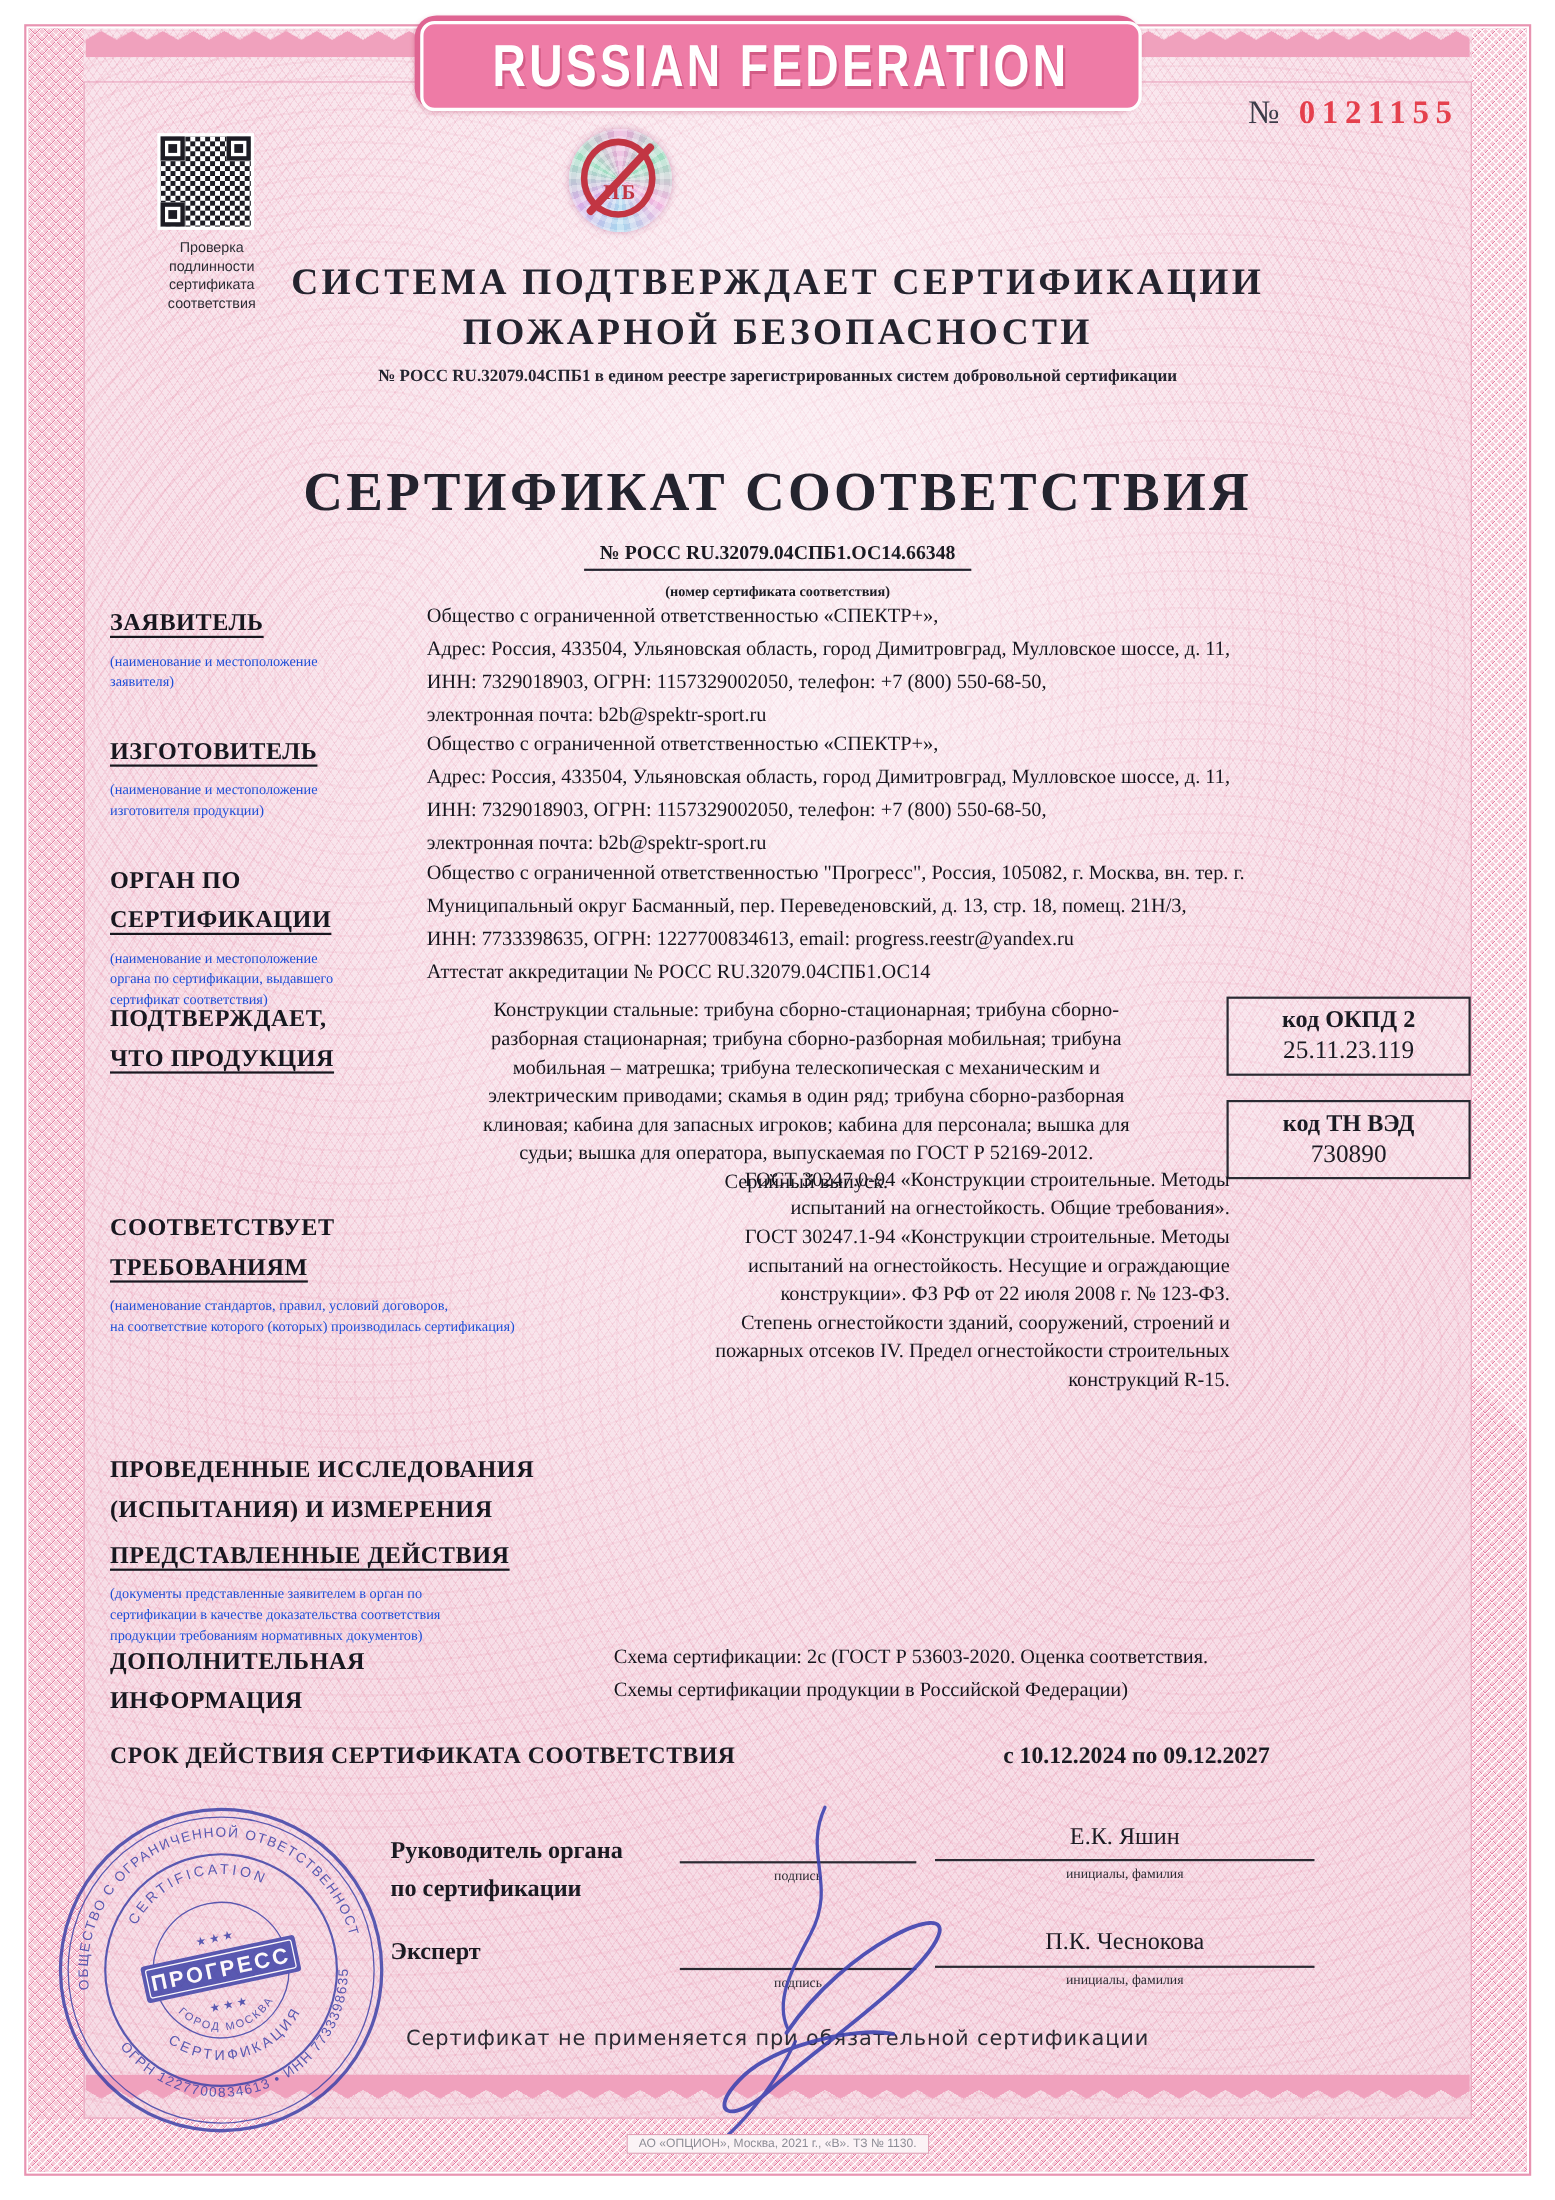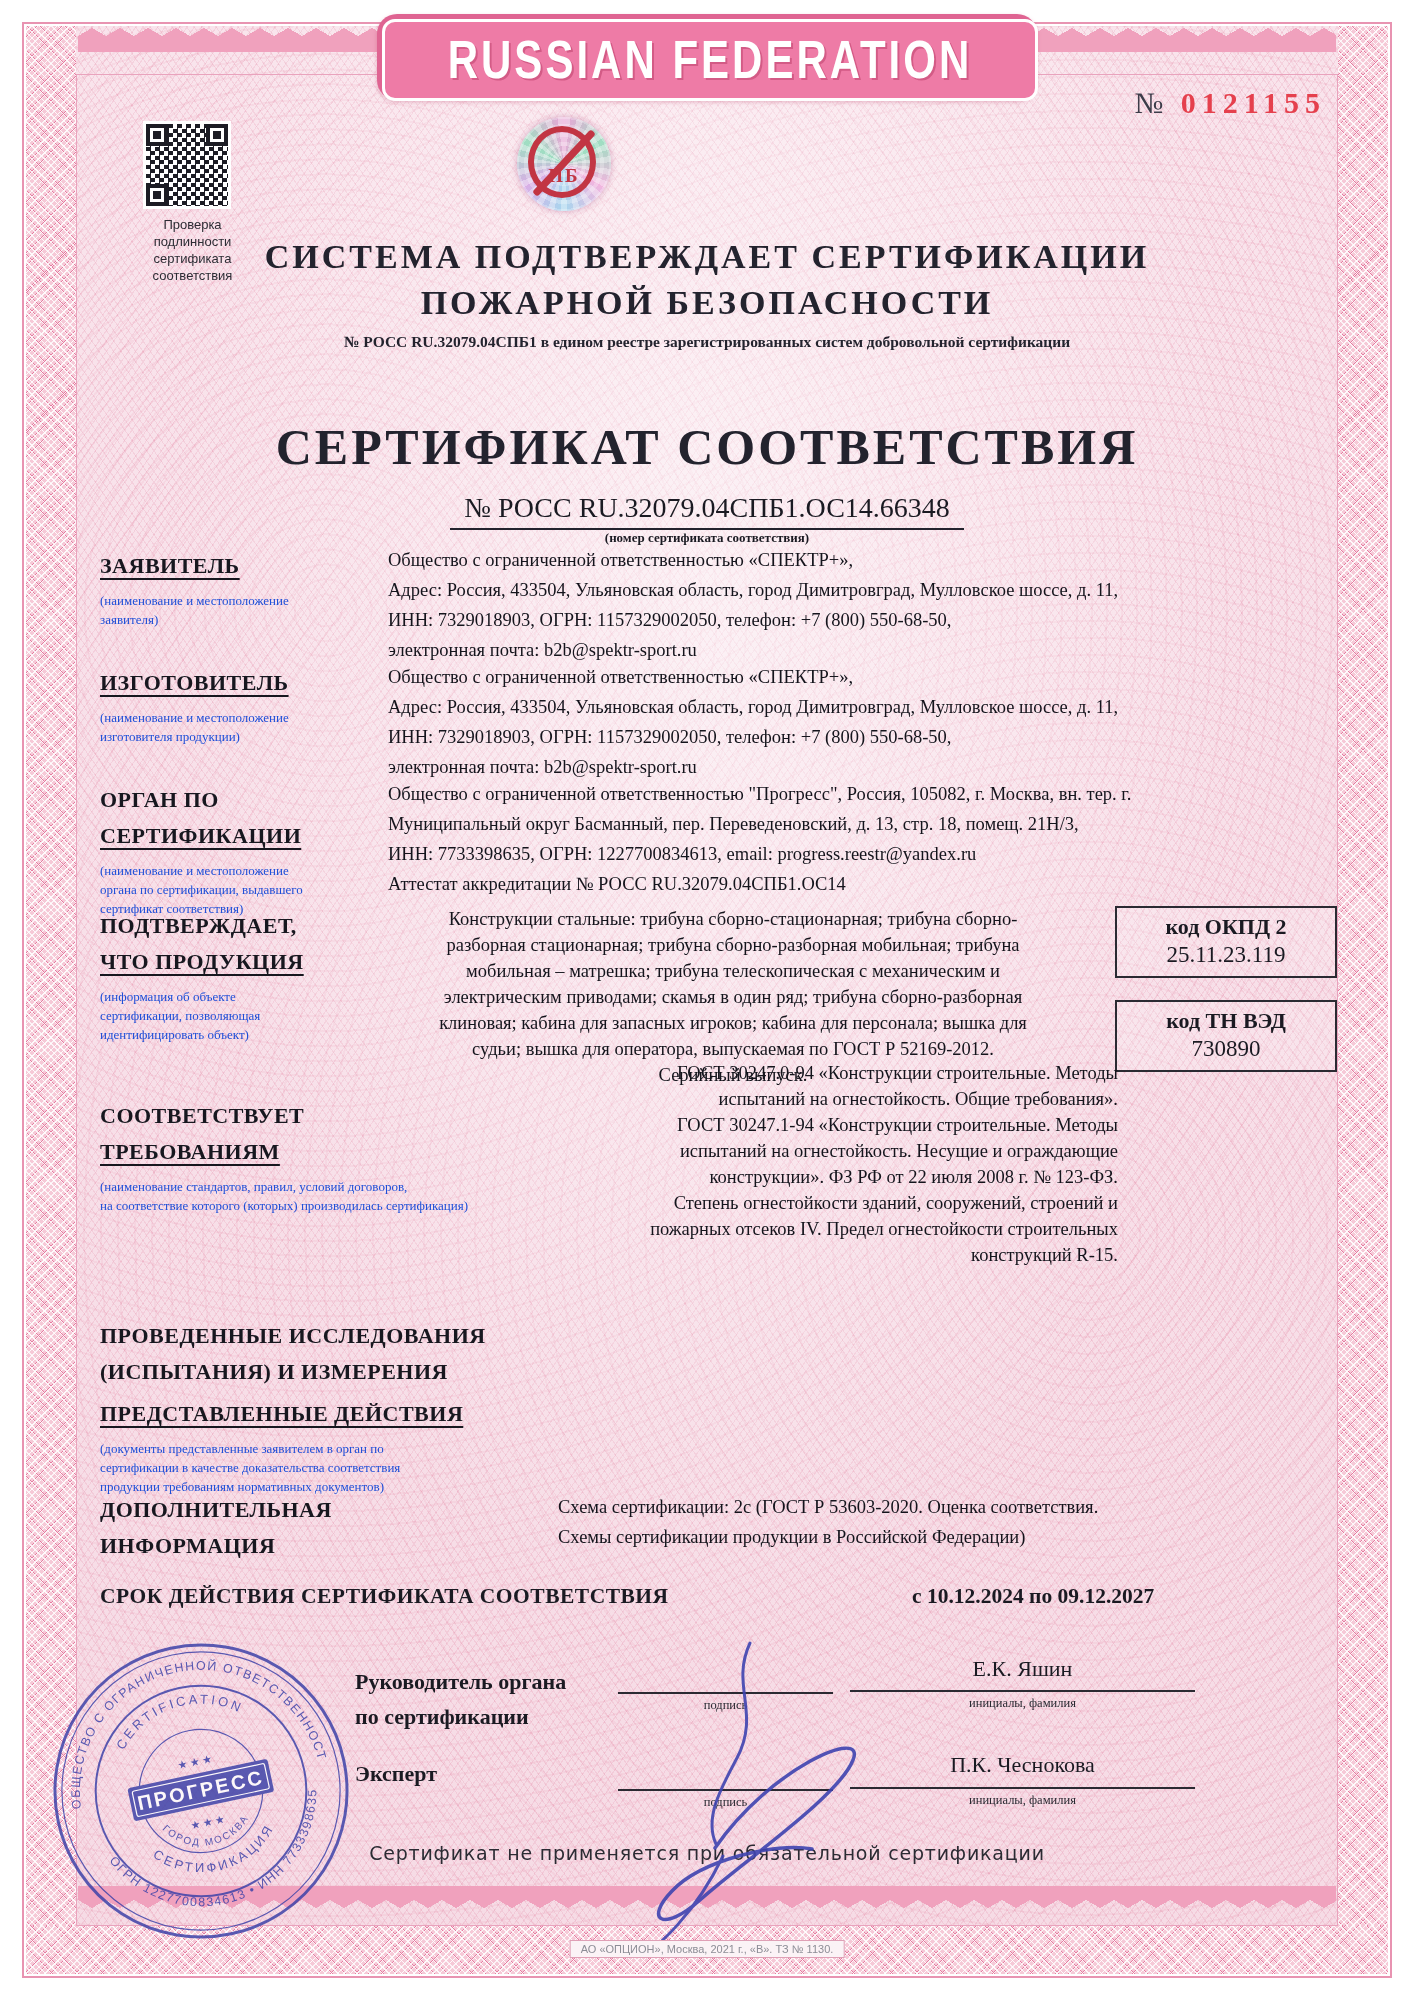--- a/index.html
+++ b/index.html
@@ -77,21 +77,21 @@
   .holo .ring { position:absolute; left:11px; top:9px; width:68px; height:72px; border:6px solid #c23543; border-radius:50%; box-sizing:border-box; }
   .holo .slash { position:absolute; left:50%; top:3px; width:7px; height:86px; background:#c23543; border-radius:3px; transform:translateX(-50%) rotate(43deg); }
   .holo .pb { position:absolute; left:0; width:100%; top:48px; text-align:center; font-weight:bold; font-size:19px; color:#c23543; letter-spacing:2px; }
   
   .t-center { position:absolute; left:80px; right:80px; text-align:center; }
   .sys1 { top:238px; font-size:34px; font-weight:bold; letter-spacing:3px; color:#23232e; }
   .sys2 { top:284px; font-size:34px; font-weight:bold; letter-spacing:3px; color:#23232e; }
   .registry { top:333px; font-size:15.5px; font-weight:bold; color:#23232e; }
   .cert-head { top:418px; font-size:50px; font-weight:bold; letter-spacing:3px; color:#23232e; }
   .cert-num-wrap { top:492px; }
-  .cert-num { display:inline-block; font-size:28px; font-weight:normal; border-bottom:2px solid #23232e; padding:0 14px 4px; }
+  .cert-num { display:inline-block; font-size:18px; font-weight:bold; border-bottom:2px solid #23232e; padding:0 14px 4px; }
   .cert-num-cap { top:530px; font-size:13px; font-weight:bold; }
   
   .sec-label { position:absolute; left:100px; width:310px; font-weight:bold; font-size:22px; letter-spacing:0.5px; line-height:36px; color:#17171f; }
   .u { text-decoration:underline; text-underline-offset:5px; text-decoration-thickness:2px; }
   .sec-sub { display:block; margin-top:7px; font-weight:normal; font-size:13px; line-height:19px; letter-spacing:0; white-space:pre-line; color:#1d4ed8; }
   .body-text { position:absolute; font-size:18.5px; line-height:30px; color:#14141c; white-space:pre-line; }
   .lh26 { line-height:26px; }
   .col-a { left:388px; width:945px; }
   .col-b { left:558px; width:790px; }
   
@@ -195,23 +195,20 @@
 сертификат соответствия)</span>
   </div>
   <div class="body-text col-a z2" style="top:779px;">Общество с ограниченной ответственностью "Прогресс", Россия, 105082, г. Москва, вн. тер. г.
 Муниципальный округ Басманный, пер. Переведеновский, д. 13, стр. 18, помещ. 21Н/3,
 ИНН: 7733398635, ОГРН: 1227700834613, email: progress.reestr@yandex.ru
 Аттестат аккредитации № РОСС RU.32079.04СПБ1.ОС14</div>
 
   <div class="sec-label z2" style="top:908px;">
     <span>ПОДТВЕРЖДАЕТ,</span><br>
     <span class="u">ЧТО ПРОДУКЦИЯ</span>
-    <span class="sec-sub">(информация об объекте
-сертификации, позволяющая
-идентифицировать объект)</span>
   </div>
   <div class="body-text col-a lh26 z2" style="top:906px; width:690px;text-align:center;">Конструкции стальные: трибуна сборно-стационарная; трибуна сборно-
 разборная стационарная; трибуна сборно-разборная мобильная; трибуна
 мобильная – матрешка; трибуна телескопическая с механическим и
 электрическим приводами; скамья в один ряд; трибуна сборно-разборная
 клиновая; кабина для запасных игроков; кабина для персонала; вышка для
 судьи; вышка для оператора, выпускаемая по ГОСТ Р 52169-2012.
 Серийный выпуск.</div>
 
   <div class="code-box z2" style="top:906px;">

